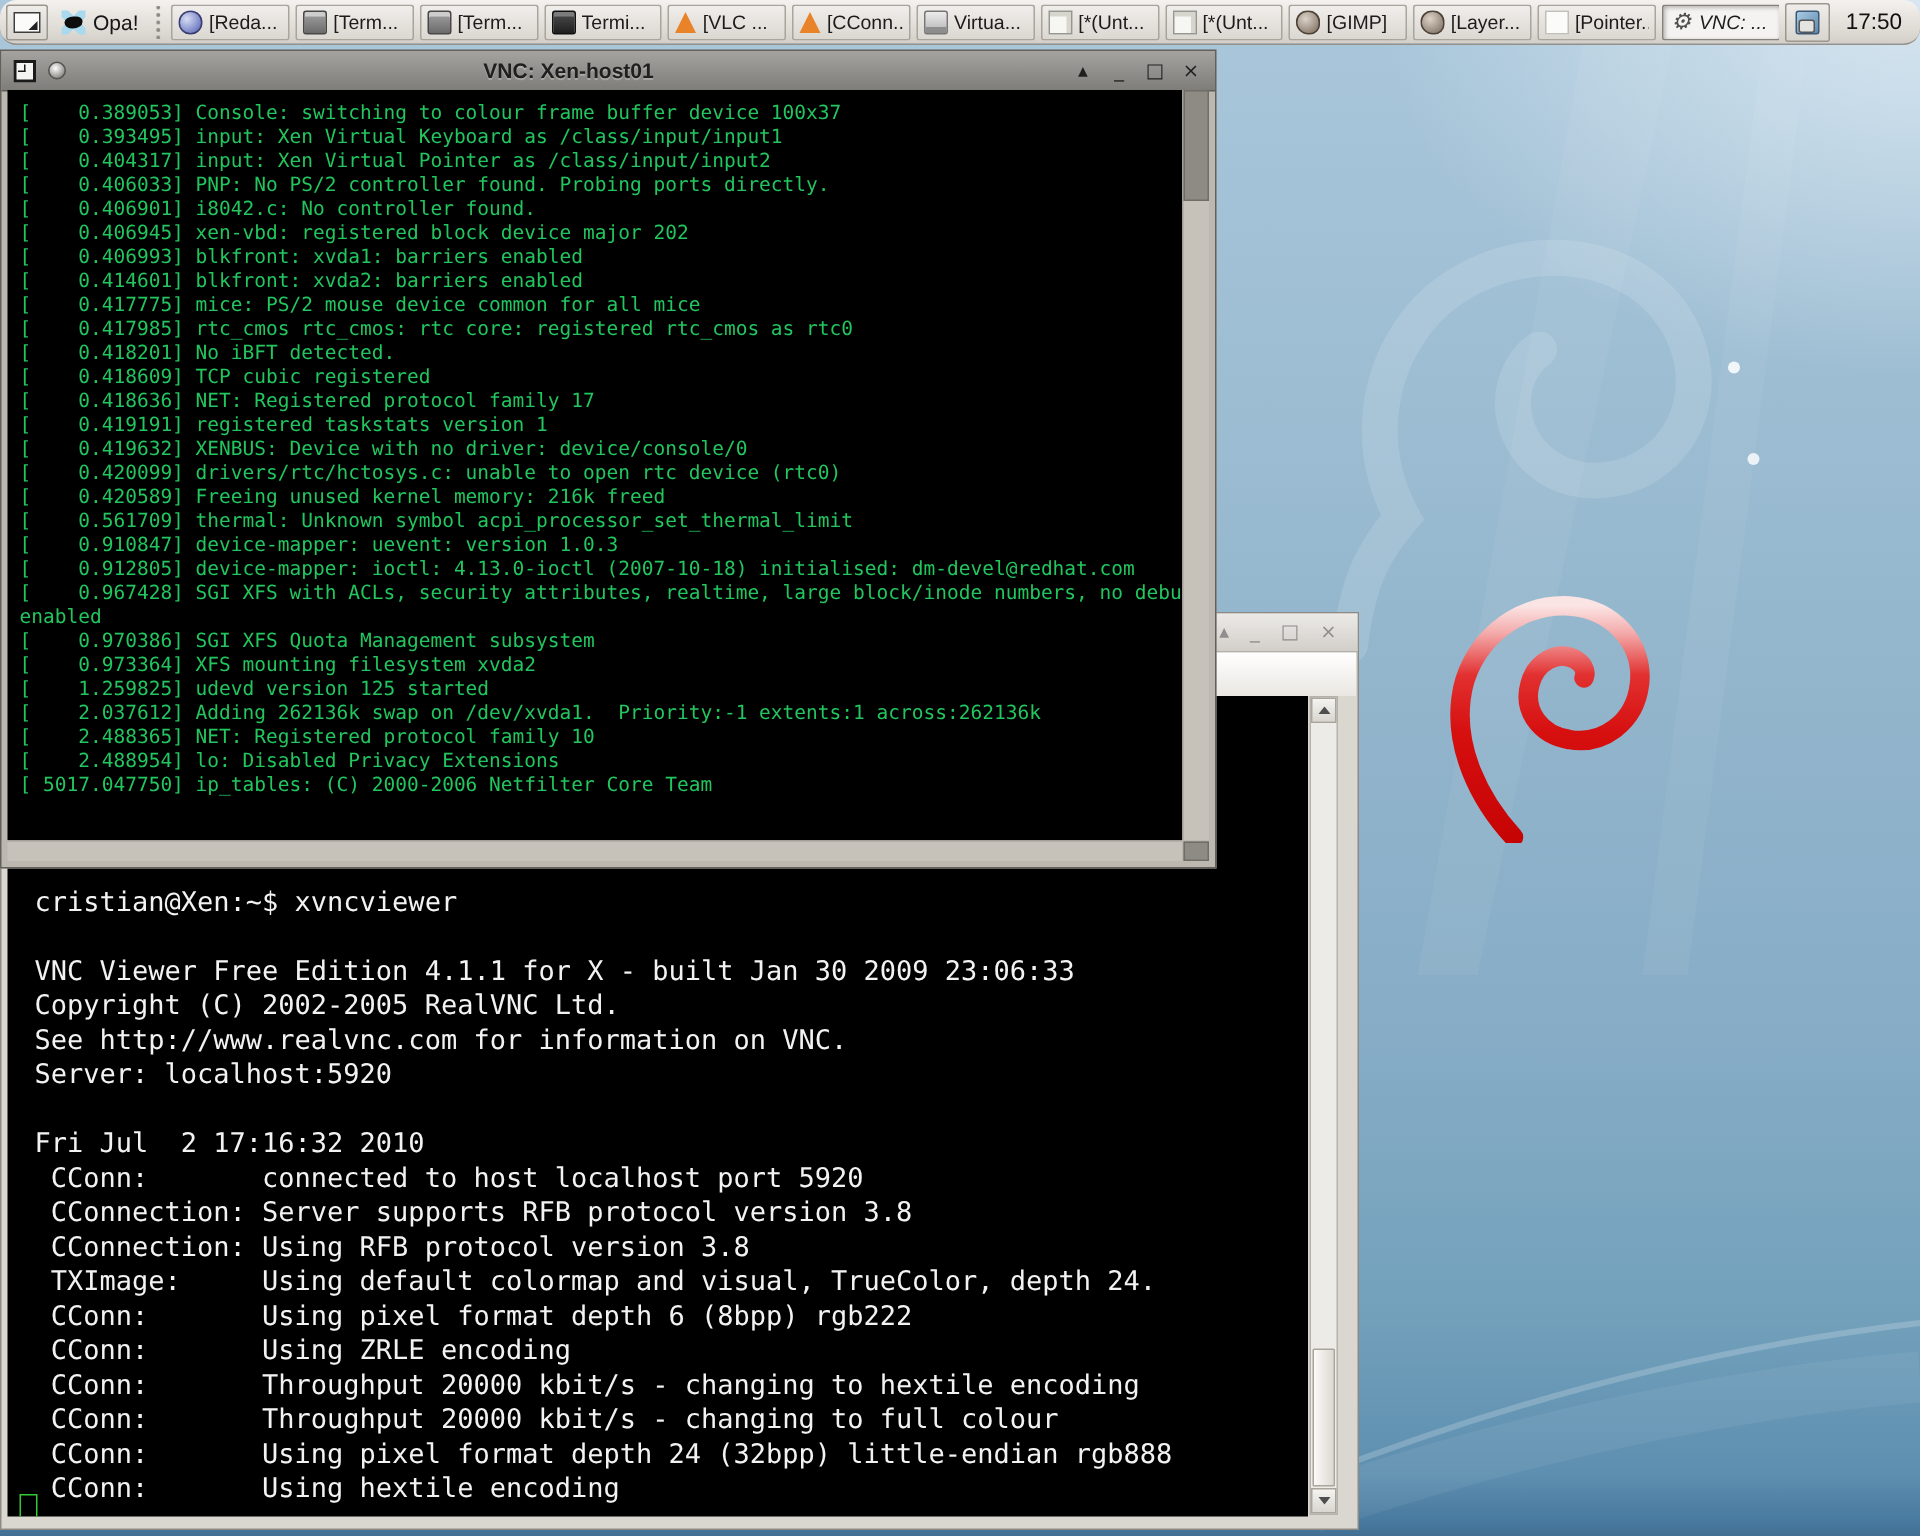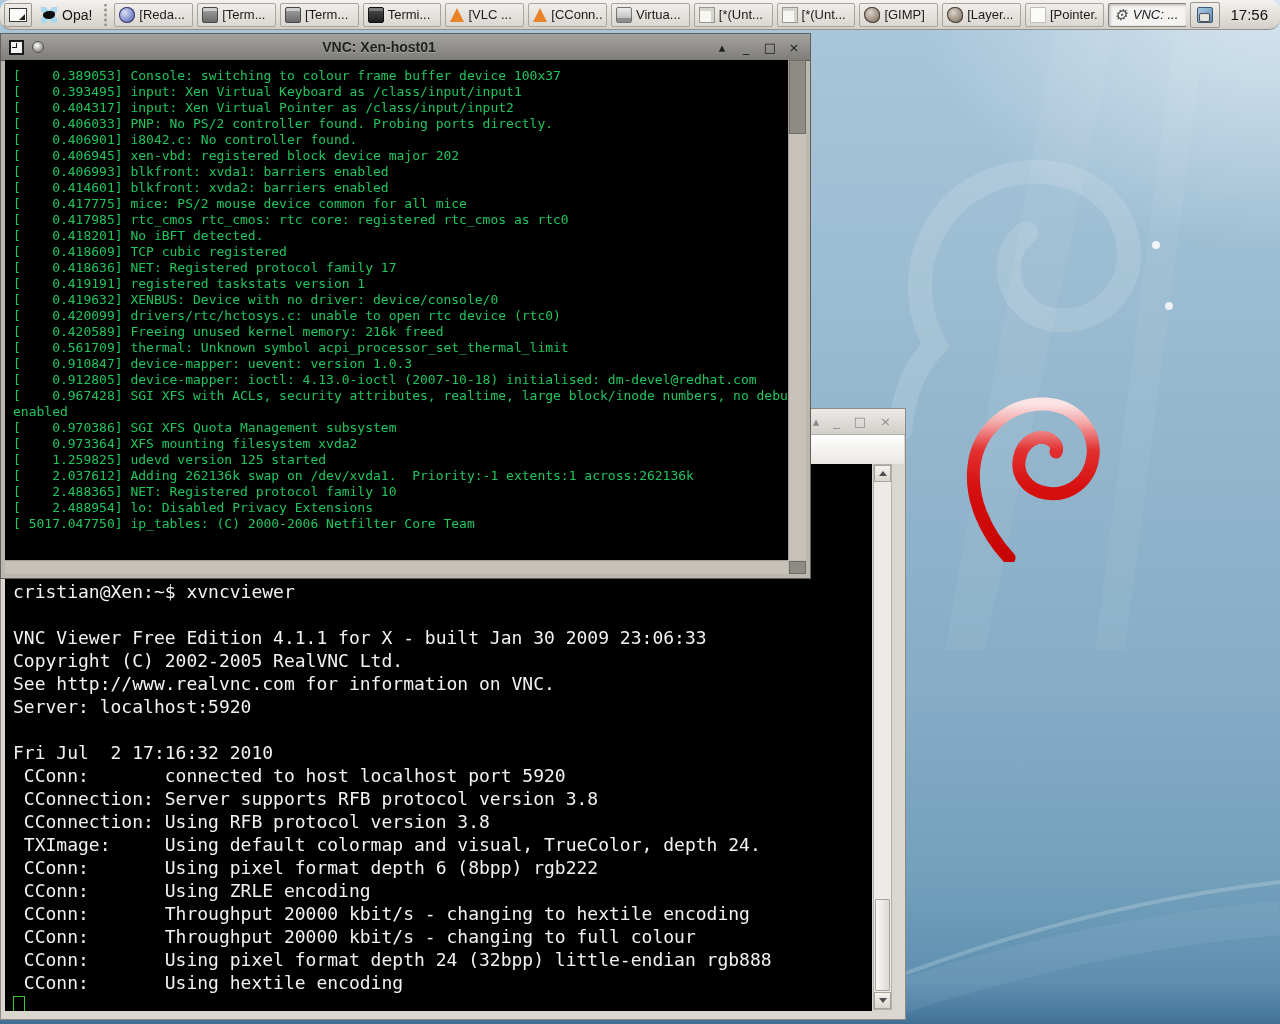--- a/index.html
+++ b/index.html
@@ -65,21 +65,21 @@
   
   .term-window{left:0;top:408px;width:906px;height:612px;box-sizing:border-box;
      background:#dad7d1;border:1px solid #8f8b84;z-index:10;}
   .term-titlebar{position:absolute;left:0;top:0;right:0;height:25px;
      background:linear-gradient(#eceae7,#d2cfca);border-bottom:1px solid #b3afa8;
      display:flex;align-items:center;justify-content:flex-end;gap:14px;padding-right:14px;}
   .tctrl{color:#8e8e8e;font-size:13px;line-height:25px;font-family:"DejaVu Sans",sans-serif;}
   .term-menubar{position:absolute;left:1px;top:26px;right:1px;height:29px;
      background:linear-gradient(#ffffff,#eae7e2);}
   .term-content{position:absolute;left:4px;top:55px;right:33px;bottom:8px;background:#000;overflow:hidden;}
-  .term-content pre{position:absolute;left:8px;top:116px;margin:0;
+  .term-content pre{position:absolute;left:8px;top:116px;margin:10px;
      font-family:"DejaVu Sans Mono",monospace;font-size:18px;line-height:23px;color:#f2f2f2;white-space:pre;}
   .term-cursor{position:absolute;left:8px;top:532px;width:10px;height:21px;border:1px solid #35c835;}
   .gtk-scrollbar{position:absolute;right:13px;top:55px;width:19px;bottom:9px;
      background:#ecebe7;border:1px solid #b5b1aa;box-sizing:border-box;}
   .sb-btn{position:absolute;left:0;right:0;height:17px;background:linear-gradient(#f4f3f0,#d9d6d0);
      border:1px solid #a9a59d;box-sizing:border-box;display:flex;align-items:center;justify-content:center;}
   .sb-btn.up{top:0;} .sb-btn.down{bottom:0;}
   .arr-up{width:0;height:0;border-left:4px solid transparent;border-right:4px solid transparent;border-bottom:5px solid #4e4e4e;}
   .arr-down{width:0;height:0;border-left:4px solid transparent;border-right:4px solid transparent;border-top:5px solid #4e4e4e;}
   .sb-thumb{position:absolute;left:1px;right:1px;bottom:18px;height:92px;
@@ -294,14 +294,14 @@
       </button>
 
       <button class="taskbtn active">
         <span class="icon icon-gear"></span>
         <span class="tlabel">VNC: ...</span>
       </button>
     </div>
   <button class="shot-btn">
     <span class="icon icon-screenshot"></span>
   </button>
-  <div class="clock">17:56</div>
+  <div class="clock">17:50</div>
 </div>
 
 </body></html>

